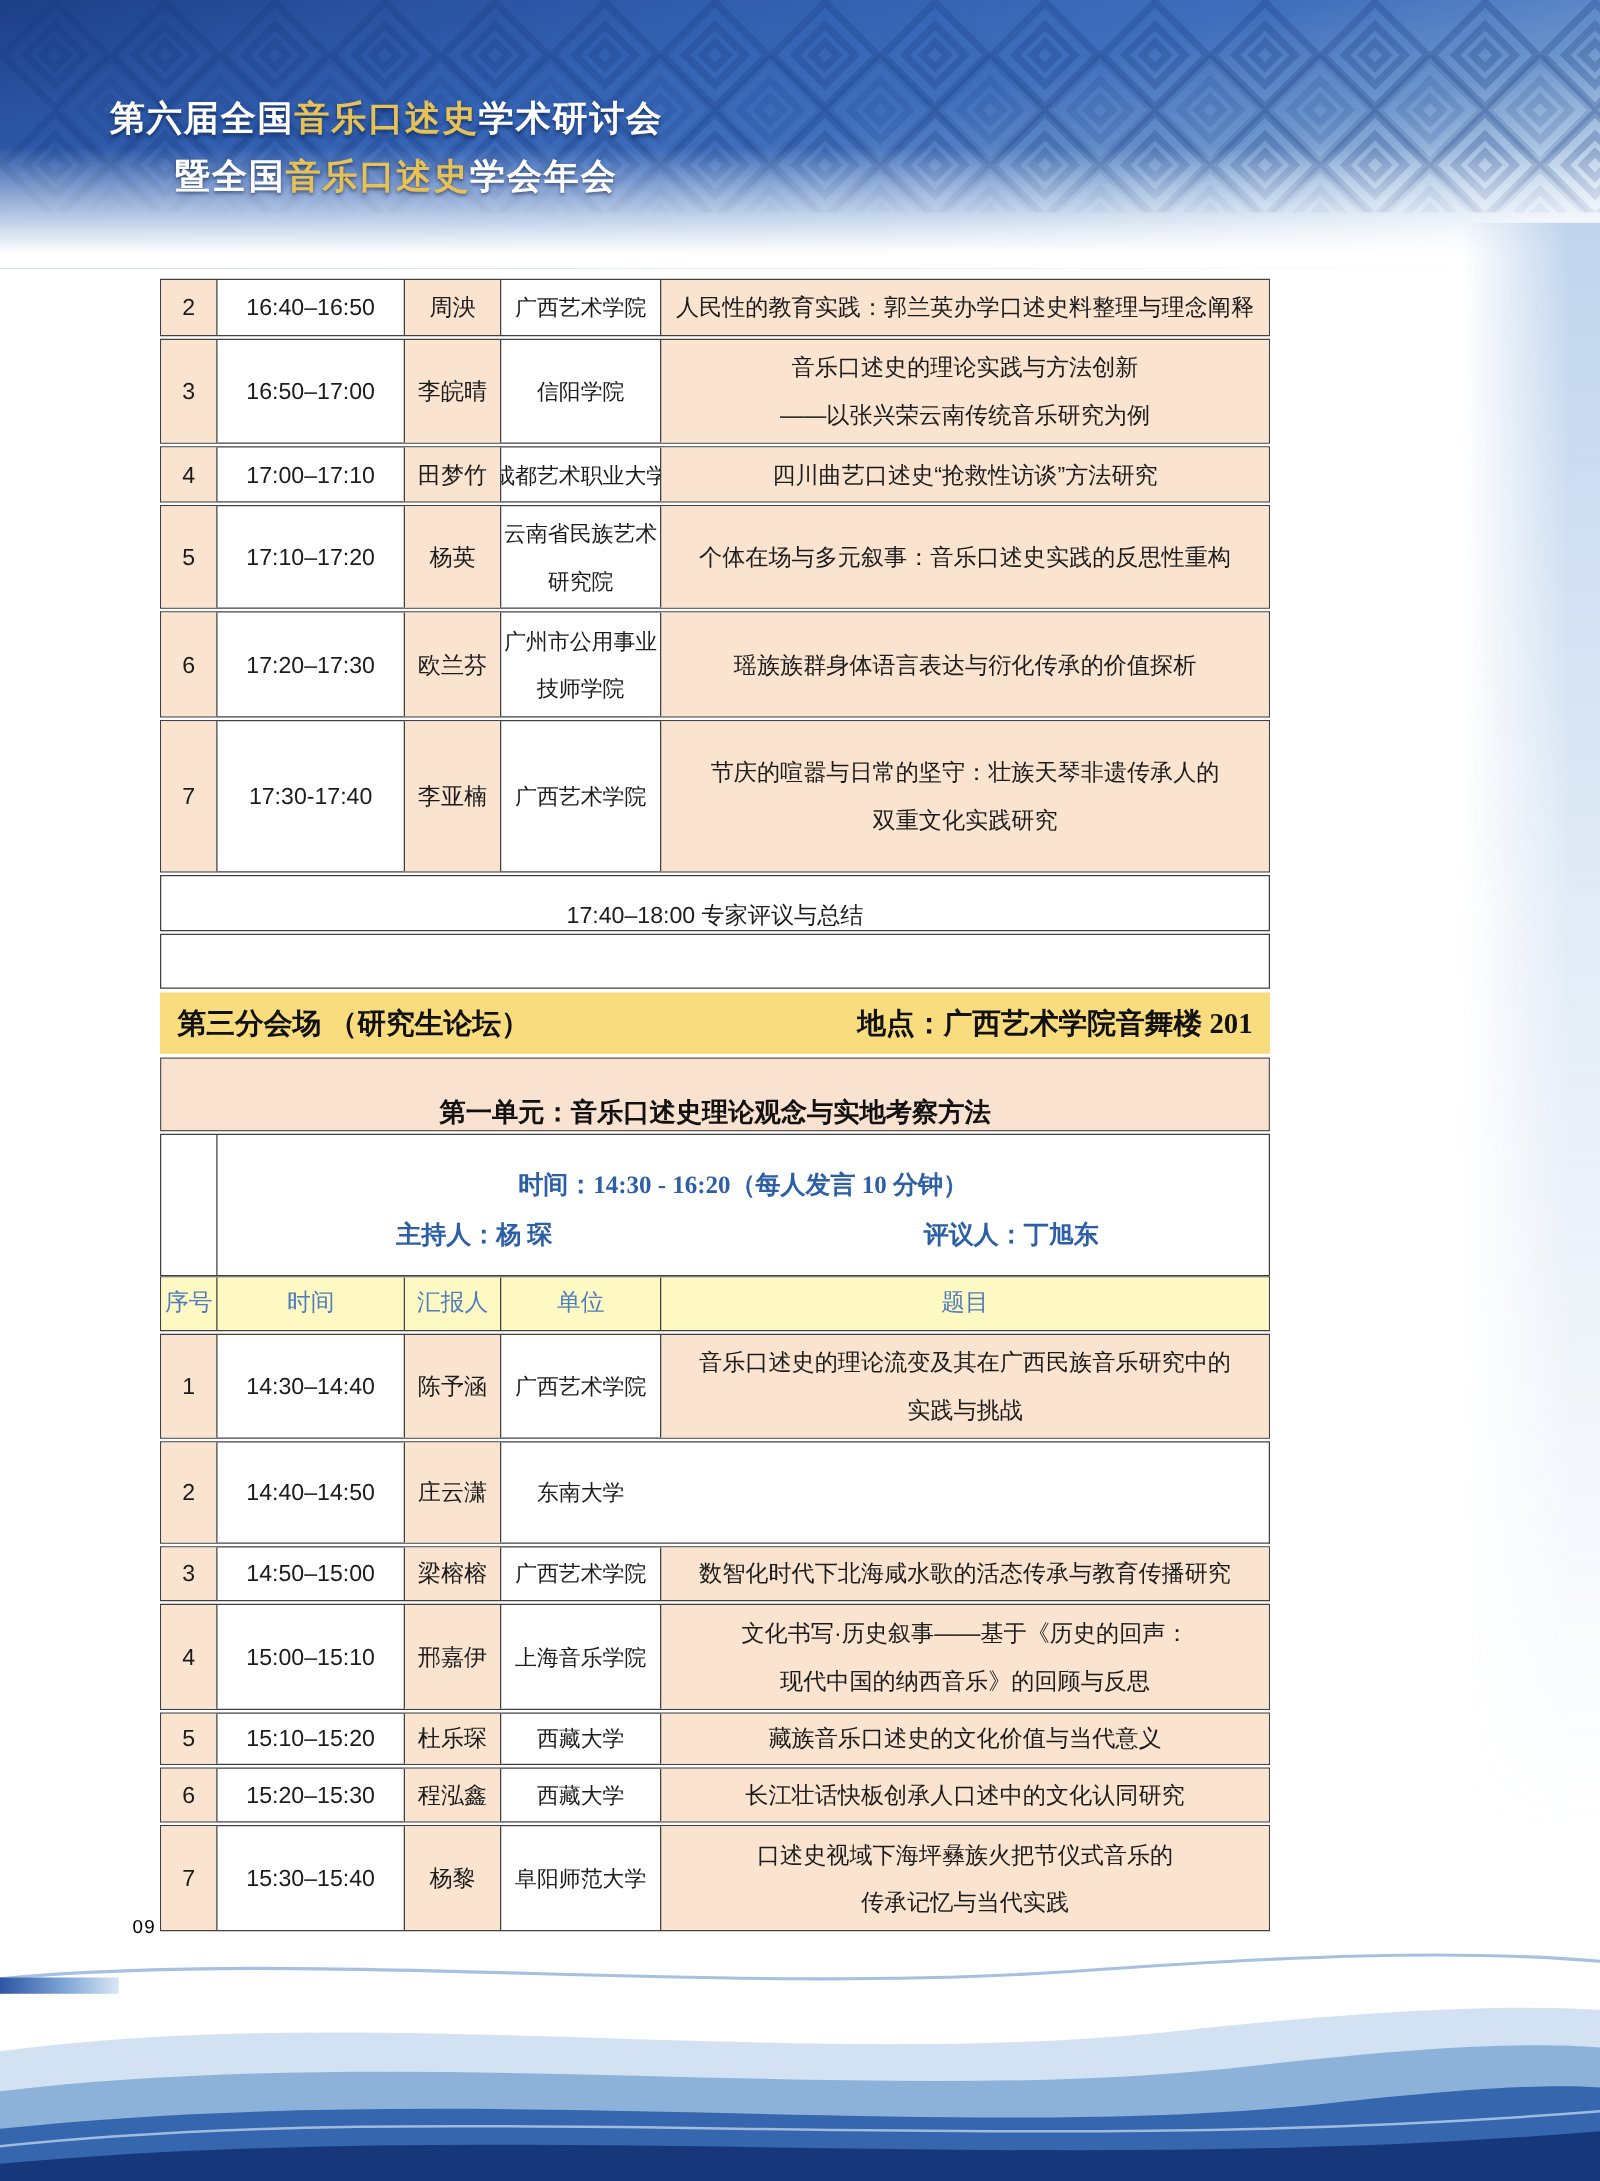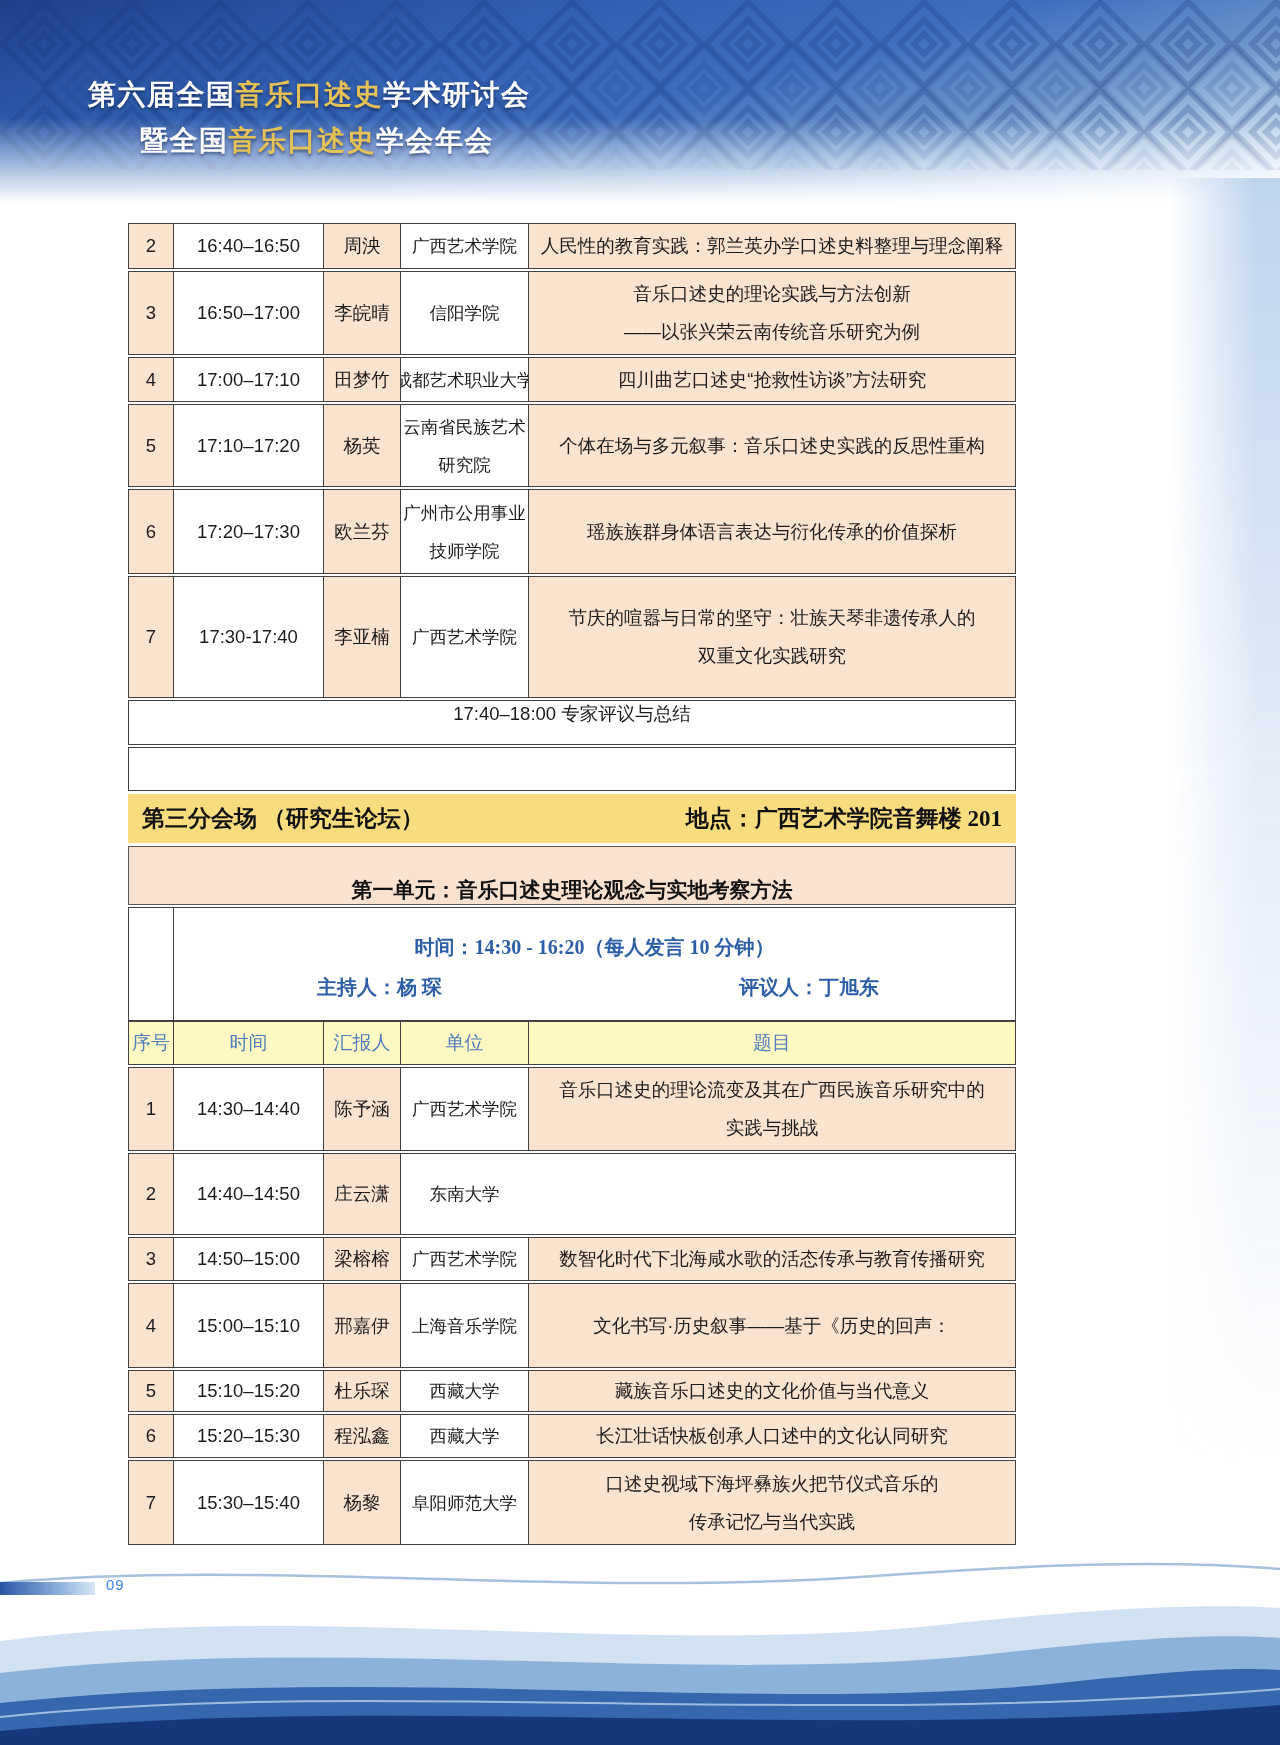--- a/index.html
+++ b/index.html
@@ -24,21 +24,21 @@
   .trow { display:flex; box-sizing:border-box; border:1.5px solid #414141; background:#ffffff; margin-bottom:2px; }
   .cell { box-sizing:border-box; border-left:1.5px solid #414141; display:flex; flex-direction:column;
           justify-content:center; align-items:center; text-align:center; overflow:hidden; }
   .cell:first-child { border-left:none; }
   .c1 { width:44px; }  .c2 { width:150px; } .c3 { width:77px; } .c4 { width:128px; } .c5 { flex:1; }
   .peach { background:#fae3cf; }
   .ln { font-size:18.5px; color:#1c1c1c; line-height:38px; white-space:nowrap; }
   .c4 .ln { font-size:17.5px; }
 
   .full-row { box-sizing:border-box; border:1.5px solid #414141; background:#ffffff; margin-bottom:2px;
-              display:flex; align-items:flex-start; justify-content:center; }
+              display:flex; align-items:flex-end; justify-content:center; }
   .closing-row { height:45px; font-size:18.5px; color:#1c1c1c; }
   .spacer-row { height:44px; }
 
   .banner-yellow { box-sizing:border-box; height:49px; margin-top:3px; background:#f9dc7d;
                    display:flex; align-items:center; justify-content:space-between; padding:0 14px;
                    font-family:"Liberation Serif","DejaVu Serif",serif; font-weight:bold; font-size:23px; color:#111111; }
   .banner-unit { box-sizing:border-box; height:59px; margin-top:3px; background:#f9e2d0; border:1px solid #5a5a5a;
                  display:flex; align-items:flex-end; justify-content:center;
                  font-family:"Liberation Serif","DejaVu Serif",serif; font-weight:bold; font-size:21px; color:#111111; }
 
@@ -57,21 +57,21 @@
   
   .right-tint { position:absolute; top:178px; right:0; width:110px; height:1340px;
                 background:linear-gradient(to right,rgba(185,208,236,0) 0%,rgba(173,199,231,0.8) 78%);
                 -webkit-mask-image:linear-gradient(180deg,rgba(0,0,0,0.95) 0%,rgba(0,0,0,0.45) 40%,rgba(0,0,0,0) 96%);
                 mask-image:linear-gradient(180deg,rgba(0,0,0,0.95) 0%,rgba(0,0,0,0.45) 40%,rgba(0,0,0,0) 96%); }
 
   
   .footer-svg { position:absolute; left:0; bottom:0; }
   .page-num-bar { position:absolute; left:0; top:1582px; width:95px; height:13px;
                   background:linear-gradient(90deg,#2b55a4 0%,#7fa6d6 55%,#d9e7f5 100%); }
-  .page-num { position:absolute; left:106px; top:1576px; font-size:15px; color:#3b82f6; letter-spacing:1px; }
+  .page-num { position:absolute; left:106px; top:1533px; font-size:15px; color:#000000; letter-spacing:1px; }
 </style>
 </head>
 <body>
 
 <div class="page">
 
   <div class="hero">
     <svg class="pattern" width="1280" height="170" viewBox="0 0 1280 170">
       <defs>
         <pattern id="fret" width="88" height="88" patternUnits="userSpaceOnUse">
@@ -305,20 +305,21 @@
             <div class="ln">15:00–15:10</div>
           </div>
           <div class="cell c3 peach">
             <div class="ln">邢嘉伊</div>
           </div>
           <div class="cell c4">
             <div class="ln">上海音乐学院</div>
           </div>
           <div class="cell c5 peach">
             <div class="ln">文化书写·历史叙事——基于《历史的回声：</div>
+            <div class="ln">现代中国的纳西音乐》的回顾与反思</div>
           </div>
         </div>
         <div class="trow" style="height: 42px;">
           <div class="cell c1 peach">
             <div class="ln">5</div>
           </div>
           <div class="cell c2">
             <div class="ln">15:10–15:20</div>
           </div>
           <div class="cell c3 peach">

